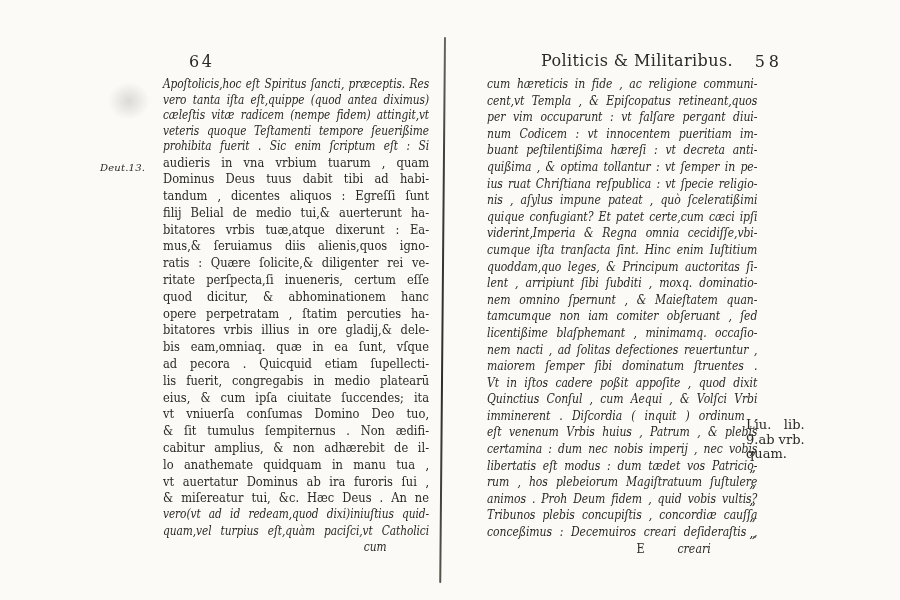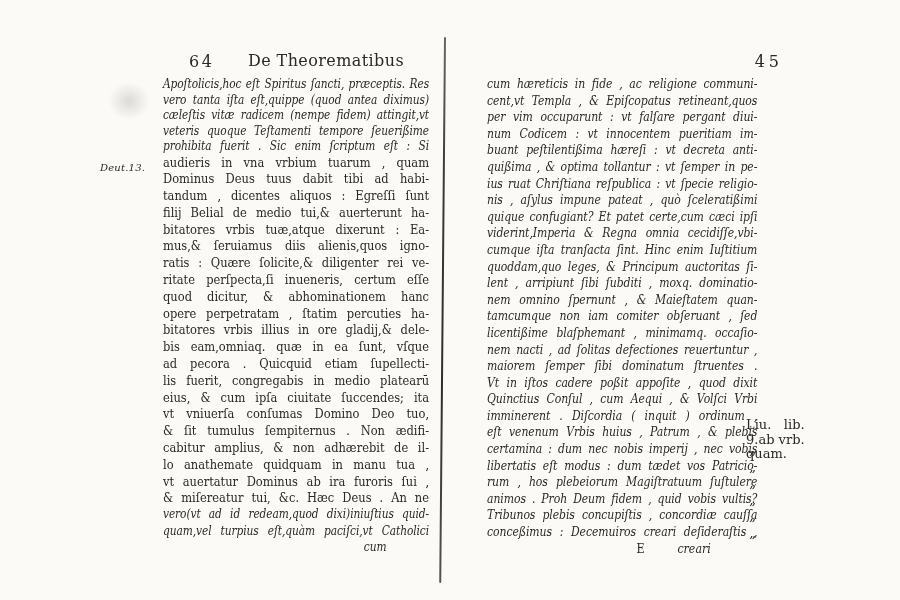--- a/index.html
+++ b/index.html
@@ -54,21 +54,20 @@
 <body>
 
 <div class="scan">
 
   <div class="smudge"></div>
   <div class="gutter"></div>
 
   <section class="page page-left">
     <header class="pghead">
       <span class="pnum">64</span>
-      <span class="rtitle">De Theorematibus</span>
     </header>
     <div class="measure">
       <div class="lines italic intro">
           <div class="line">Apoſtolicis,hoc eſt Spiritus ſancti, præceptis. Res</div>
           <div class="line">vero tanta iſta eſt,quippe (quod antea diximus)</div>
           <div class="line">cæleſtis vitæ radicem (nempe fidem) attingit,vt</div>
           <div class="line">veteris quoque Teſtamenti tempore ſeuerißime</div>
           <div class="line">prohibita fuerit . Sic enim ſcriptum eſt : Si</div>
         </div>
       <div class="lines roman">
@@ -101,21 +100,22 @@
       <div class="catchline">
         <span class="catch">cum</span>
       </div>
     </div>
   </section>
 
   <div class="mnote-left">Deut.13.</div>
 
   <section class="page page-right">
     <header class="pghead">
-      <span class="pnum">45</span>
+      <span class="rtitle">Politicis &amp; Militaribus.</span>
+      <span class="pnum">58</span>
     </header>
     <div class="measure">
       <div class="lines italic body-it">
           <div class="line">cum hæreticis in fide , ac religione communi-</div>
           <div class="line">cent,vt Templa , &amp; Epiſcopatus retineant,quos</div>
           <div class="line">per vim occuparunt : vt falſare pergant diui-</div>
           <div class="line">num Codicem : vt innocentem pueritiam im-</div>
           <div class="line">buant peſtilentißima hæreſi : vt decreta anti-</div>
           <div class="line">quißima , &amp; optima tollantur : vt ſemper in pe-</div>
           <div class="line">ius ruat Chriſtiana reſpublica : vt ſpecie religio-</div>

